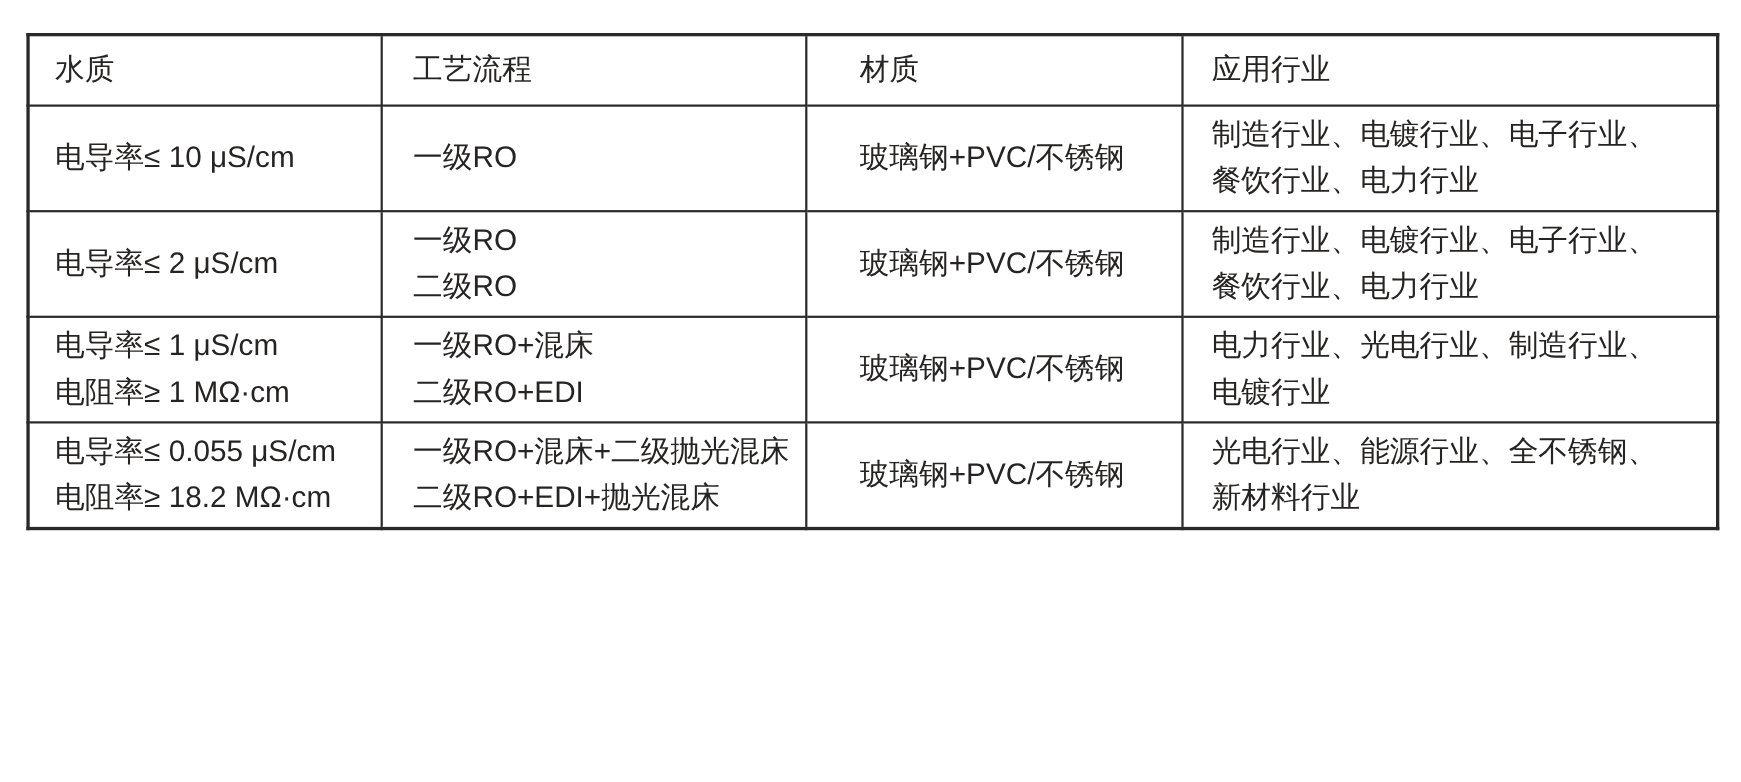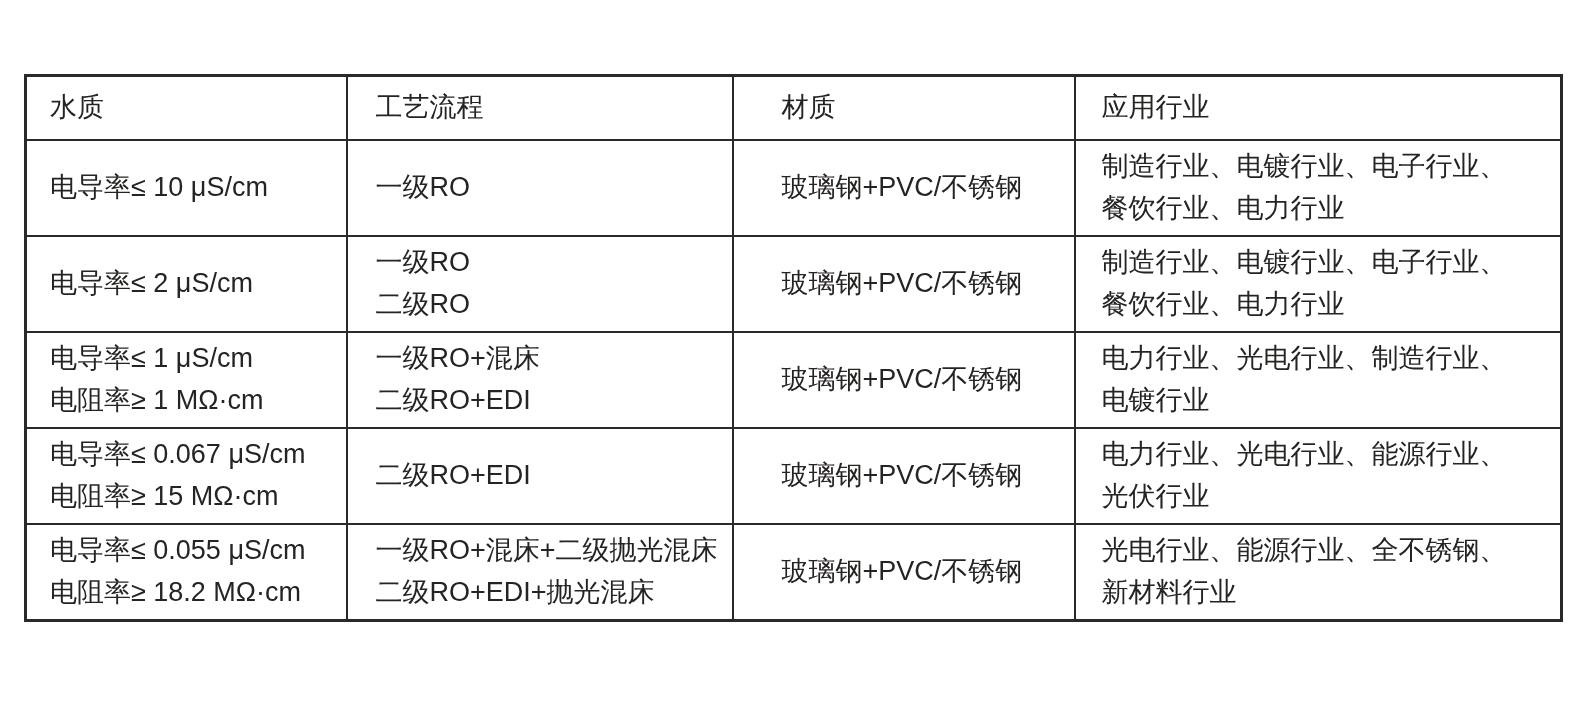--- a/index.html
+++ b/index.html
@@ -7,21 +7,20 @@
     padding: 0;
     background: #ffffff;
     font-family: "Liberation Sans", sans-serif;
   }
   .page {
     position: relative;
     width: 1583px;
     height: 666px;
     background: #ffffff;
     overflow: hidden;
-    margin-top: 44px;
   }
   .spec-table {
     position: absolute;
     left: 24px;
     top: 30px;
     width: 1536px;
     border-collapse: collapse;
     table-layout: fixed;
     color: #262422;
   }
@@ -83,28 +82,20 @@
     <tr class="data-row">
       <td class="col-water">电导率≤ 1 μS/cm
 电阻率≥ 1 MΩ·cm</td>
       <td class="col-process">一级RO+混床
 二级RO+EDI</td>
       <td class="col-material">玻璃钢+PVC/不锈钢</td>
       <td class="col-industry">电力行业、光电行业、制造行业、
 电镀行业</td>
     </tr>
     <tr class="data-row">
-      <td class="col-water">电导率≤ 0.067 μS/cm
-电阻率≥ 15 MΩ·cm</td>
-      <td class="col-process">二级RO+EDI</td>
-      <td class="col-material">玻璃钢+PVC/不锈钢</td>
-      <td class="col-industry">电力行业、光电行业、能源行业、
-光伏行业</td>
-    </tr>
-    <tr class="data-row">
       <td class="col-water">电导率≤ 0.055 μS/cm
 电阻率≥ 18.2 MΩ·cm</td>
       <td class="col-process">一级RO+混床+二级抛光混床
 二级RO+EDI+抛光混床</td>
       <td class="col-material">玻璃钢+PVC/不锈钢</td>
       <td class="col-industry">光电行业、能源行业、全不锈钢、
 新材料行业</td>
     </tr>
   </tbody>
     </table>

